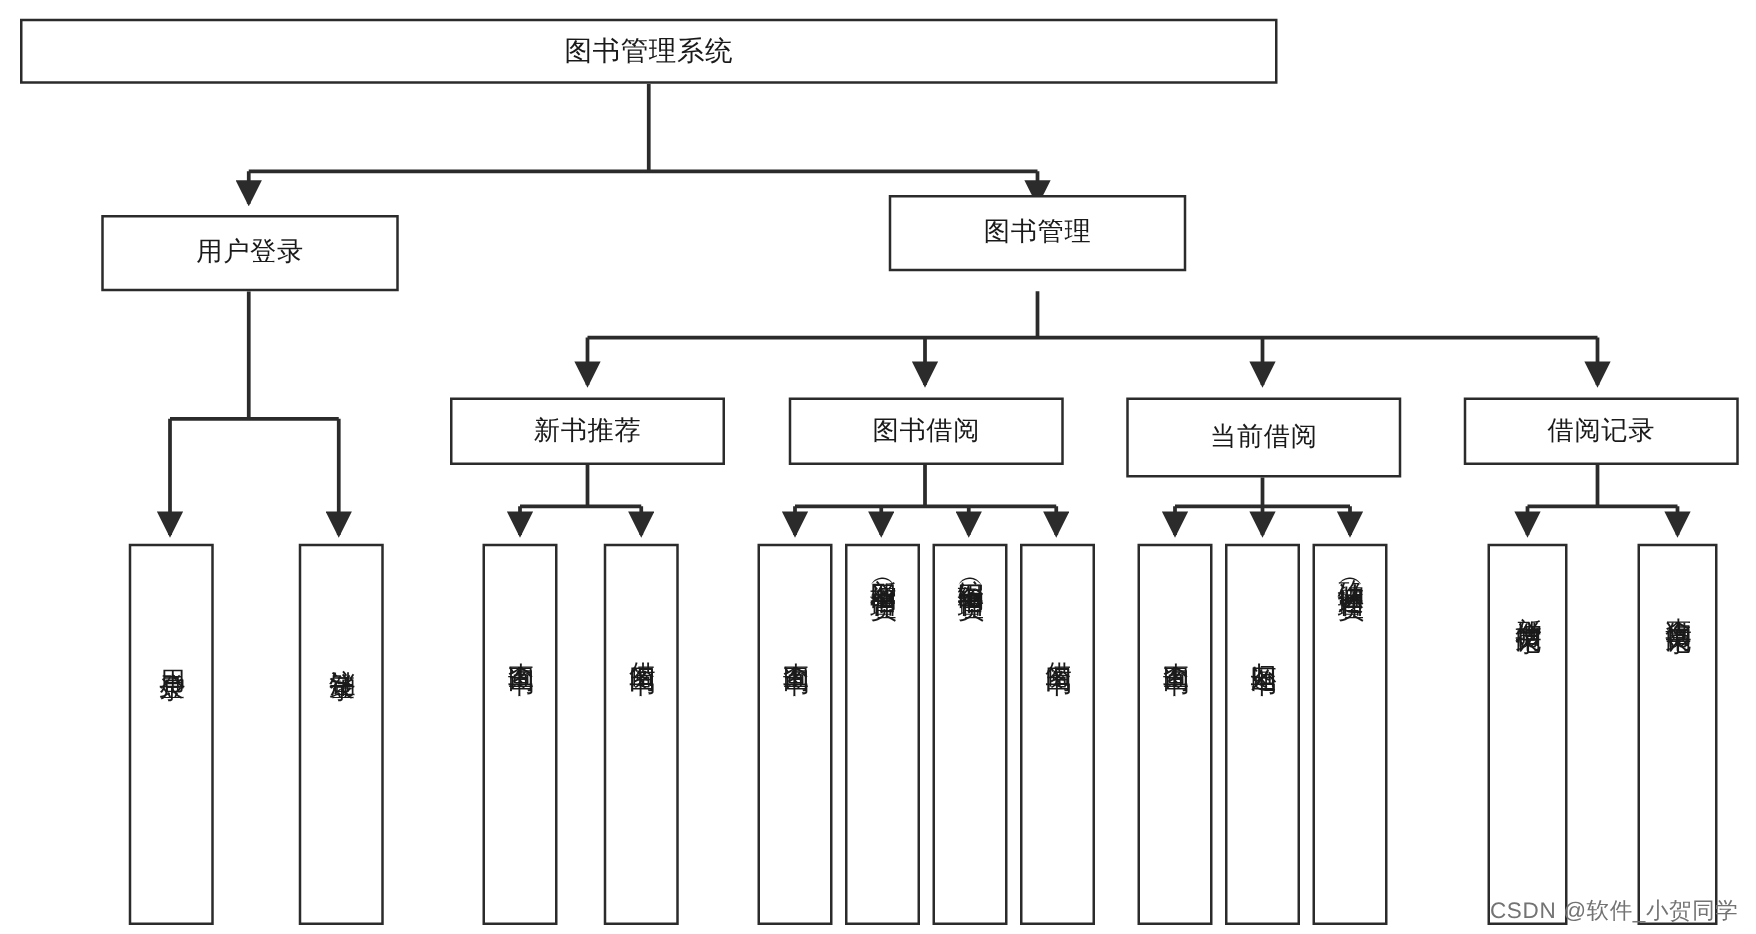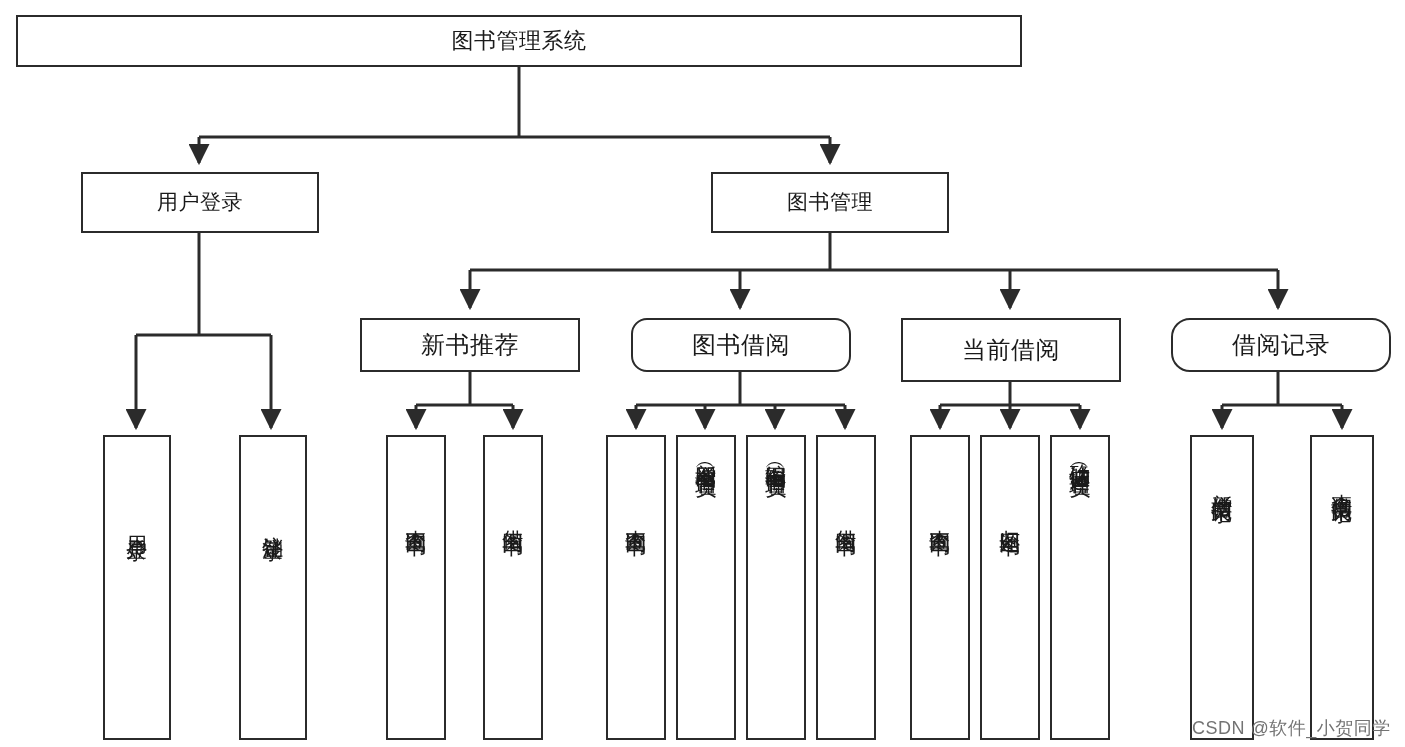--- a/index.html
+++ b/index.html
@@ -35,21 +35,21 @@
     color: #1a1a1a;
   }
   .node .label {
     font-size: 21px;
     line-height: 1.25;
     letter-spacing: 0.5px;
     white-space: nowrap;
   }
   .node.root .label { font-size: 22px; }
   .node.l2 .label { font-size: 21px; }
-  .node.l3 .label { font-size: 24px; }
+  .node.l3 .label { font-size: 21px; }
   .node.leaf {
     align-items: flex-start;
     justify-content: center;
     padding-top: 16px;
   }
   .node.leaf .label {
     writing-mode: vertical-rl;
     text-orientation: upright;
     font-size: 21px;
     line-height: 1.32;
@@ -122,34 +122,34 @@
     </g>
   </svg>
 
   <div class="node root" style="left:16px; top:15px; width:1006px; height:52px;">
     <span class="label">图书管理系统</span>
   </div>
 
   <div class="node l2" style="left:81px; top:172px; width:238px; height:61px;">
     <span class="label">用户登录</span>
   </div>
-  <div class="node l2" style="left:711px; top:172px; width:238px; height:61px;align-items:center;">
+  <div class="node l2" style="left:711px; top:156px; width:238px; height:61px;align-items:center;">
     <span class="label">图书管理</span>
   </div>
 
   <div class="node l3" style="left:360px; top:318px; width:220px; height:54px;">
     <span class="label">新书推荐</span>
   </div>
-  <div class="node l3" style="left:631px; top:318px; width:220px; height:54px;border-radius:16px;">
+  <div class="node l3" style="left:631px; top:318px; width:220px; height:54px;">
     <span class="label">图书借阅</span>
   </div>
   <div class="node l3" style="left:901px; top:318px; width:220px; height:64px;">
     <span class="label">当前借阅</span>
   </div>
-  <div class="node l3" style="left:1171px; top:318px; width:220px; height:54px;border-radius:19px;">
+  <div class="node l3" style="left:1171px; top:318px; width:220px; height:54px;">
     <span class="label">借阅记录</span>
   </div>
 
   <div class="node leaf" style="left:103px; top:435px; width:68px; height:305px; padding-top:82px;">
     <span class="label">用户登录</span>
   </div>
   <div class="node leaf" style="left:239px; top:435px; width:68px; height:305px; padding-top:82px;">
     <span class="label">注销登录</span>
   </div>
 

